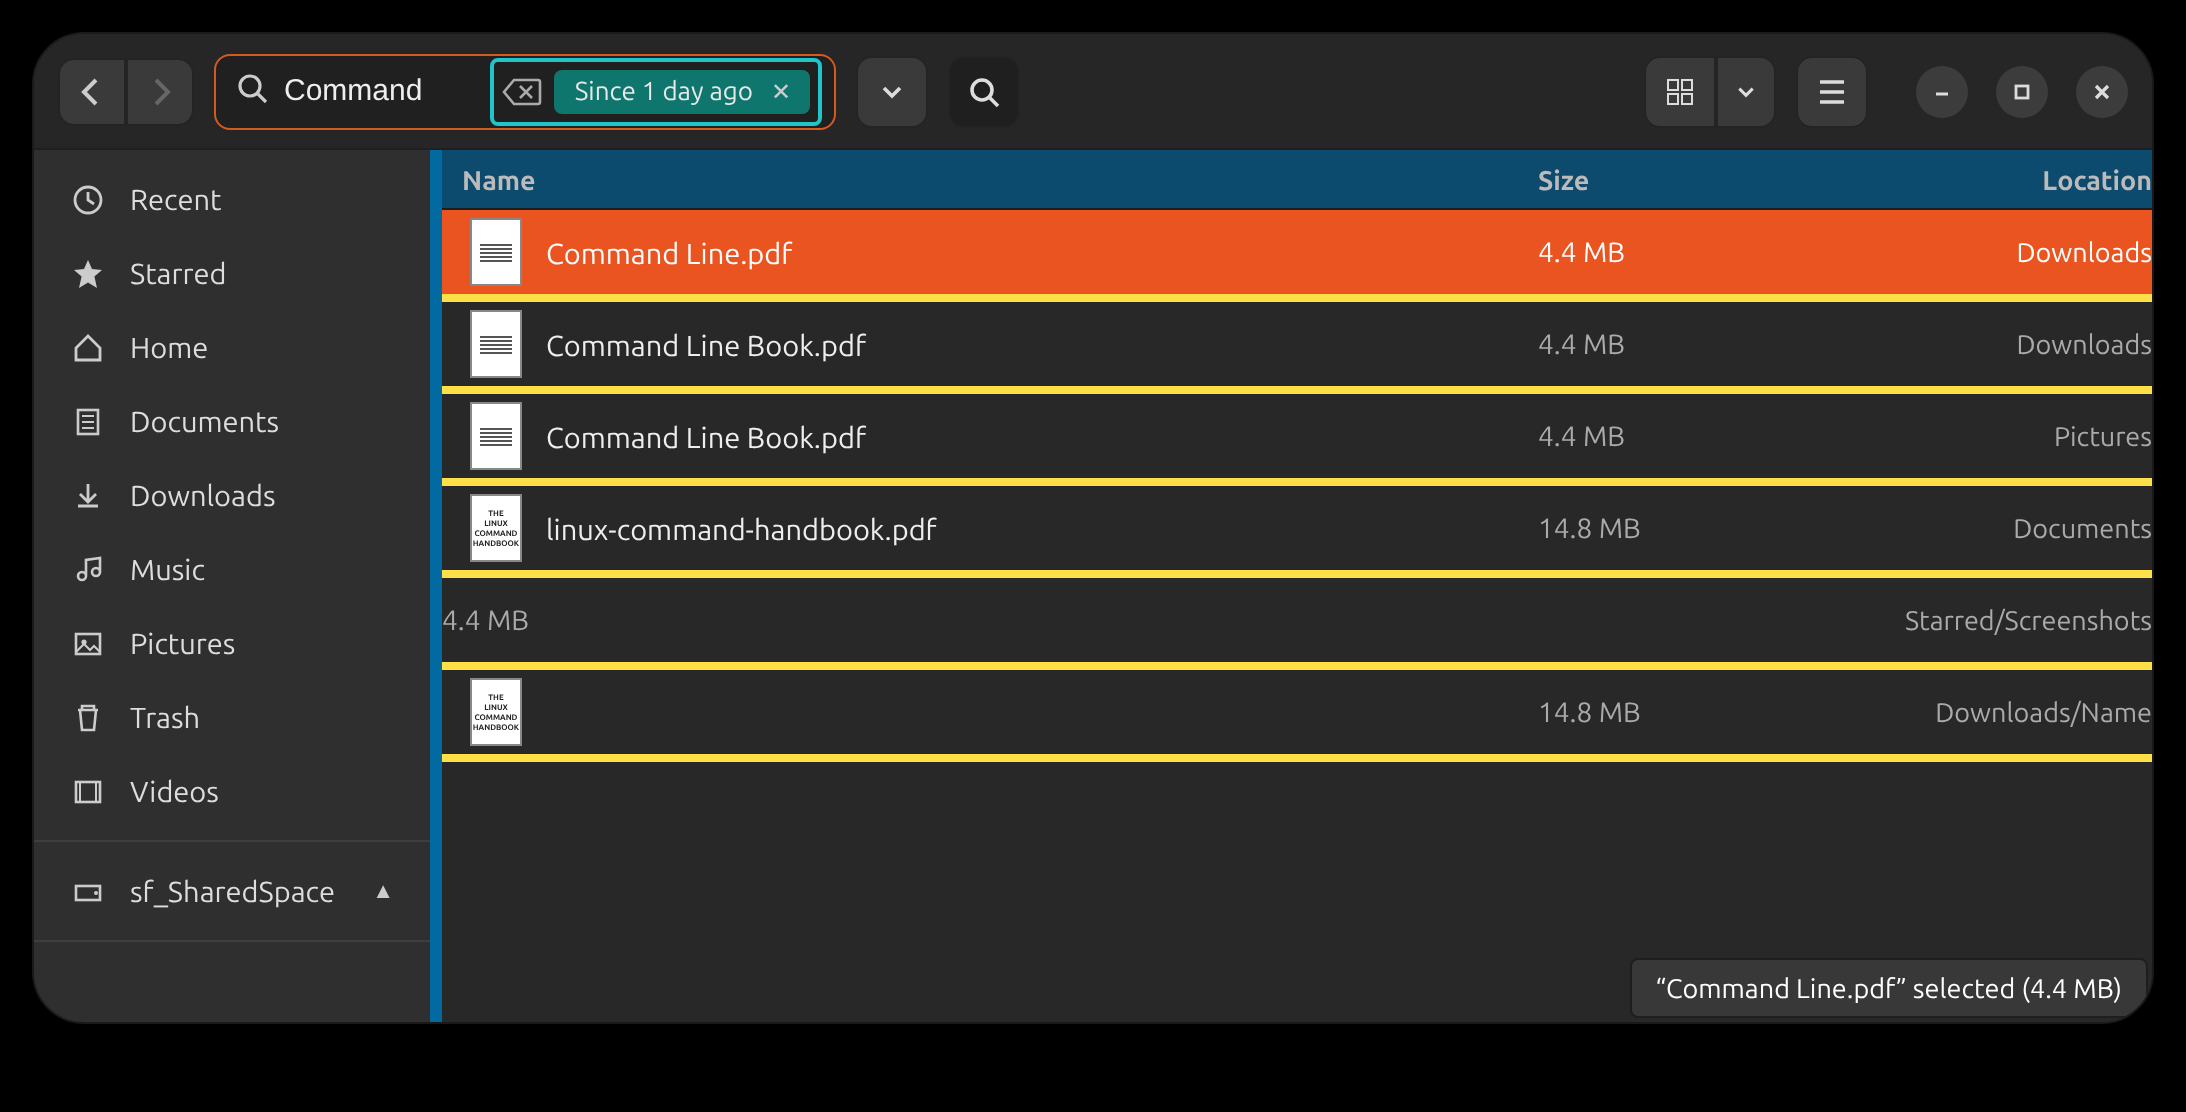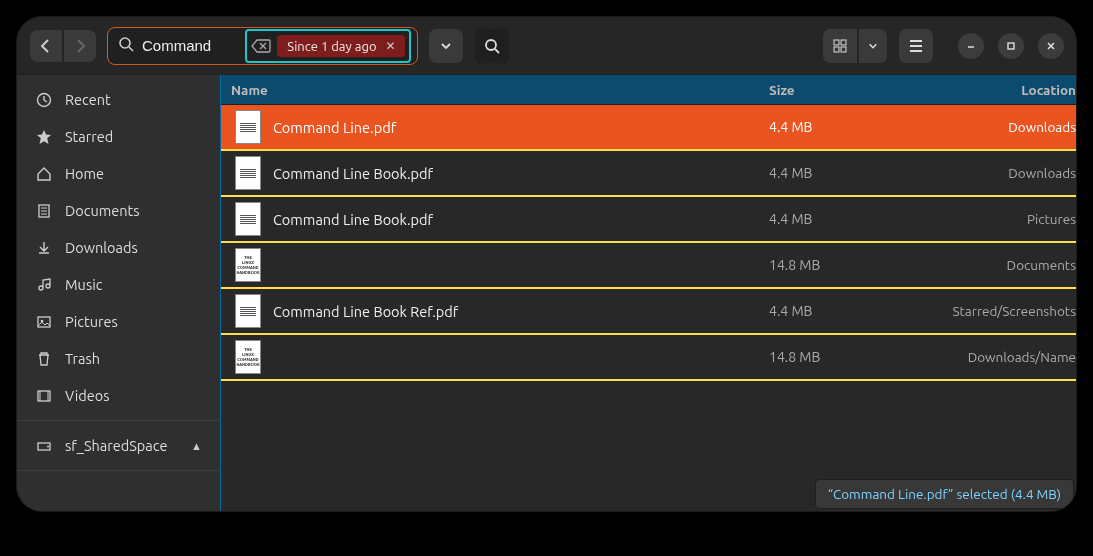--- a/index.html
+++ b/index.html
@@ -67,21 +67,21 @@
   }
   .filter-box {
     display: flex; align-items: center; gap: 6px;
     border: 2px solid #20c4c9;
     border-radius: 4px;
     padding: 2px 4px;
     height: 34px;
   }
   .backspace-icn { color:#aaa; display:flex; align-items:center; }
   .filter-pill {
-    background: #7f1d1d;
+    background: #0f766e;
     border-radius: 4px;
     padding: 3px 6px 3px 10px;
     display: flex; align-items: center; gap: 6px;
     font-size: 13px;
     color: #e8e8e8;
   }
   .filter-pill .x {
     width: 16px; height: 16px; display:flex;align-items:center;justify-content:center;
     color:#ccc; cursor:pointer; font-size:12px;
   }
@@ -103,21 +103,21 @@
     width: 26px; height: 26px; border-radius: 50%;
     background: #3c3c3c; display:flex;align-items:center;justify-content:center;
     cursor:pointer;
   }
   .win-btn svg { fill:#ddd; }
   
   .body { flex:1; display:flex; min-height:0; position:relative; }
   .sidebar {
     width: 204px;
     background: #2f2f2f;
-    border-right: 1px solid #0369a1;
+    border-right: 6px solid #0369a1;
     padding: 6px 0;
     display:flex; flex-direction:column;
   }
   .sb-item {
     display:flex; align-items:center; gap:12px;
     padding: 10px 18px;
     color:#ddd; cursor:pointer;
     font-size:14.5px;
   }
   .sb-item .icn { width:18px; display:flex; justify-content:center; }
@@ -134,21 +134,21 @@
     color:#bbb;
     font-weight:600;
     font-size:13.5px;
   }
   .col-name { width: 548px; padding-left:10px; }
   .col-size { width: 70px; }
   .col-loc  { flex:1; padding-left:0;text-align:right; }
   .row {
     height:46px;
     display:flex; align-items:center;
-    border-bottom:2px solid #fde047;
+    border-bottom:4px solid #fde047;
     cursor:pointer;
   }
   .row .col-name { display:flex; align-items:center; gap:12px; padding-left:14px; color:#eee; font-size:14.5px;}
   .row .col-size { color:#aaa; font-size:14px; }
   .row .col-loc  { color:#aaa; font-size:13.5px; }
   .row.selected { background:#e95420; }
   .row.selected .col-size, .row.selected .col-loc { color:#fff; }
   .row.selected .col-name { color:#fff; }
   .file-thumb {
     width: 26px; height: 34px;
@@ -160,21 +160,21 @@
   .file-thumb .l { width:70%; height:1px; background:#555; }
   .file-thumb.tiny .t { font-size:4px; line-height:4px; color:#222; font-weight:700; text-align:center;}
   
   .statusbar {
     position:absolute;
     bottom: 2px; right: 2px;
     background:#383838;
     border:1px solid #1e1e1e;
     border-radius:4px;
     padding:6px 12px;
-    color:#7dd3fc;
+    color:#ffffff;
     font-size:13.5px;
   }
 </style>
 </head>
 <body>
 
 <div class="window">
 
   <div class="headerbar">
     <div class="nav-group">
@@ -415,35 +415,26 @@
             <div class="col-loc">Pictures</div>
           </div>
           <div class="row">
             <div class="col-name">
               <div class="file-thumb tiny">
                 <div class="t">THE</div>
                 <div class="t">LINUX</div>
                 <div class="t">COMMAND</div>
                 <div class="t">HANDBOOK</div>
               </div>
+              <span>linux-command-handbook.pdf</span>
             </div>
             <div class="col-size">14.8 MB</div>
             <div class="col-loc">Documents</div>
           </div>
           <div class="row">
-            <div class="col-name">
-              <div class="file-thumb">
-                <div class="l"></div>
-                <div class="l"></div>
-                <div class="l"></div>
-                <div class="l"></div>
-                <div class="l"></div>
-              </div>
-              <span>Command Line Book Ref.pdf</span>
-            </div>
             <div class="col-size">4.4 MB</div>
             <div class="col-loc">Starred/Screenshots</div>
           </div>
           <div class="row">
             <div class="col-name">
               <div class="file-thumb tiny">
                 <div class="t">THE</div>
                 <div class="t">LINUX</div>
                 <div class="t">COMMAND</div>
                 <div class="t">HANDBOOK</div>

